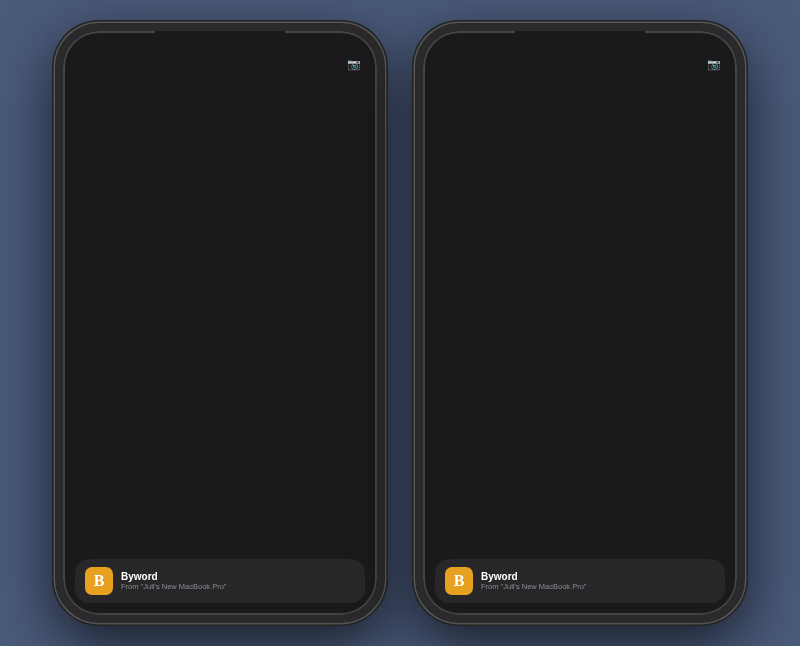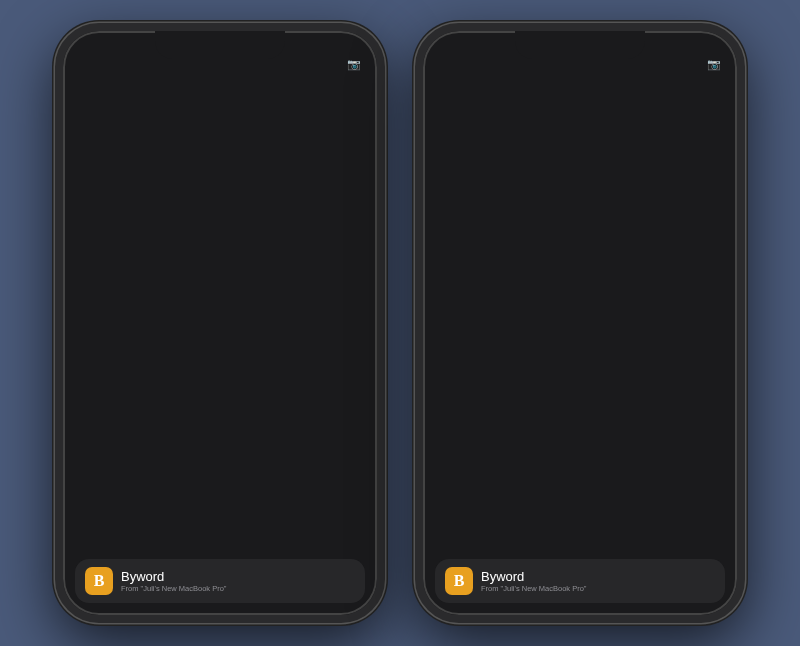--- a/index.html
+++ b/index.html
@@ -308,22 +308,22 @@
       justify-content: center;
       font-size: 14px;
       flex-shrink: 0;
     }
 
     .notif-text-block {
       flex: 1;
     }
 
     .notif-app {
-      font-size: 13px;
-      font-weight: 400;
+      font-size: 10px;
+      font-weight: 700;
       color: #fff;
     }
 
     .notif-sub {
       font-size: 7.5px;
       color: #8e8e93;
     }
 
     
     .has-search .tab-bar {

